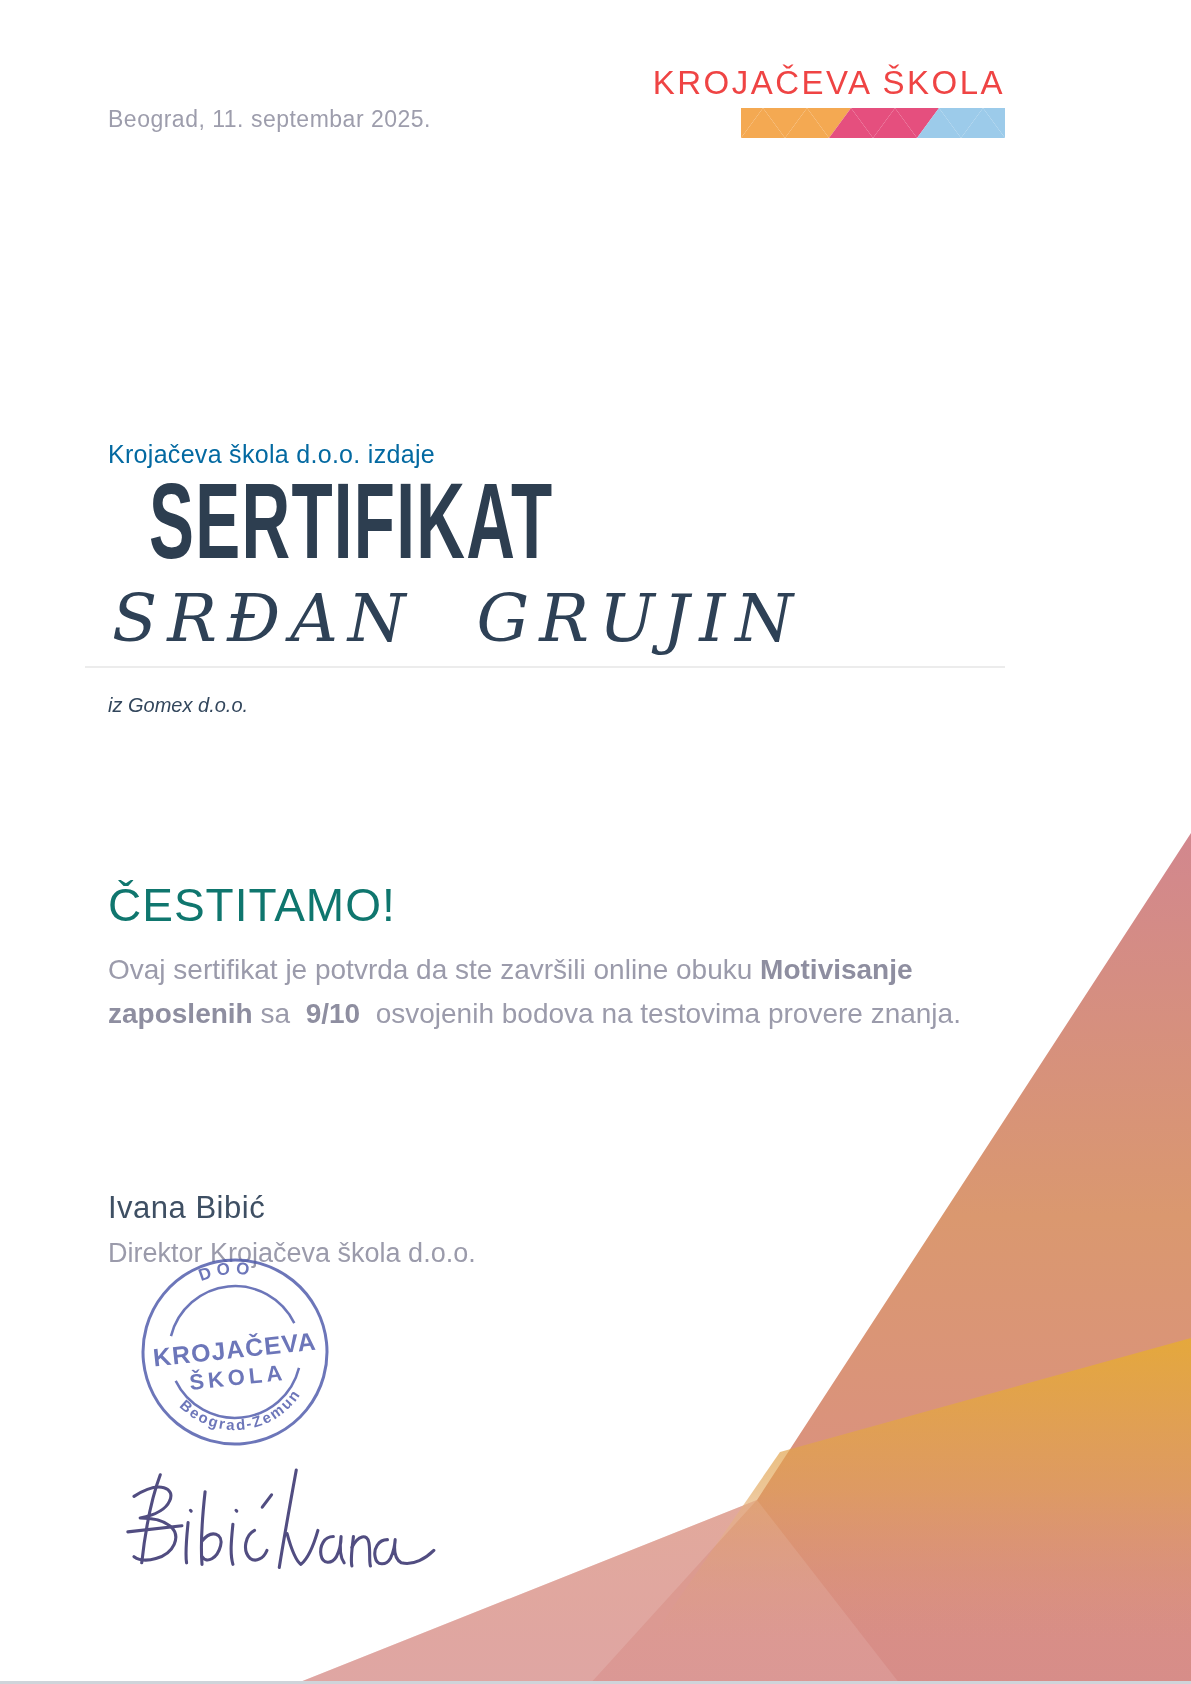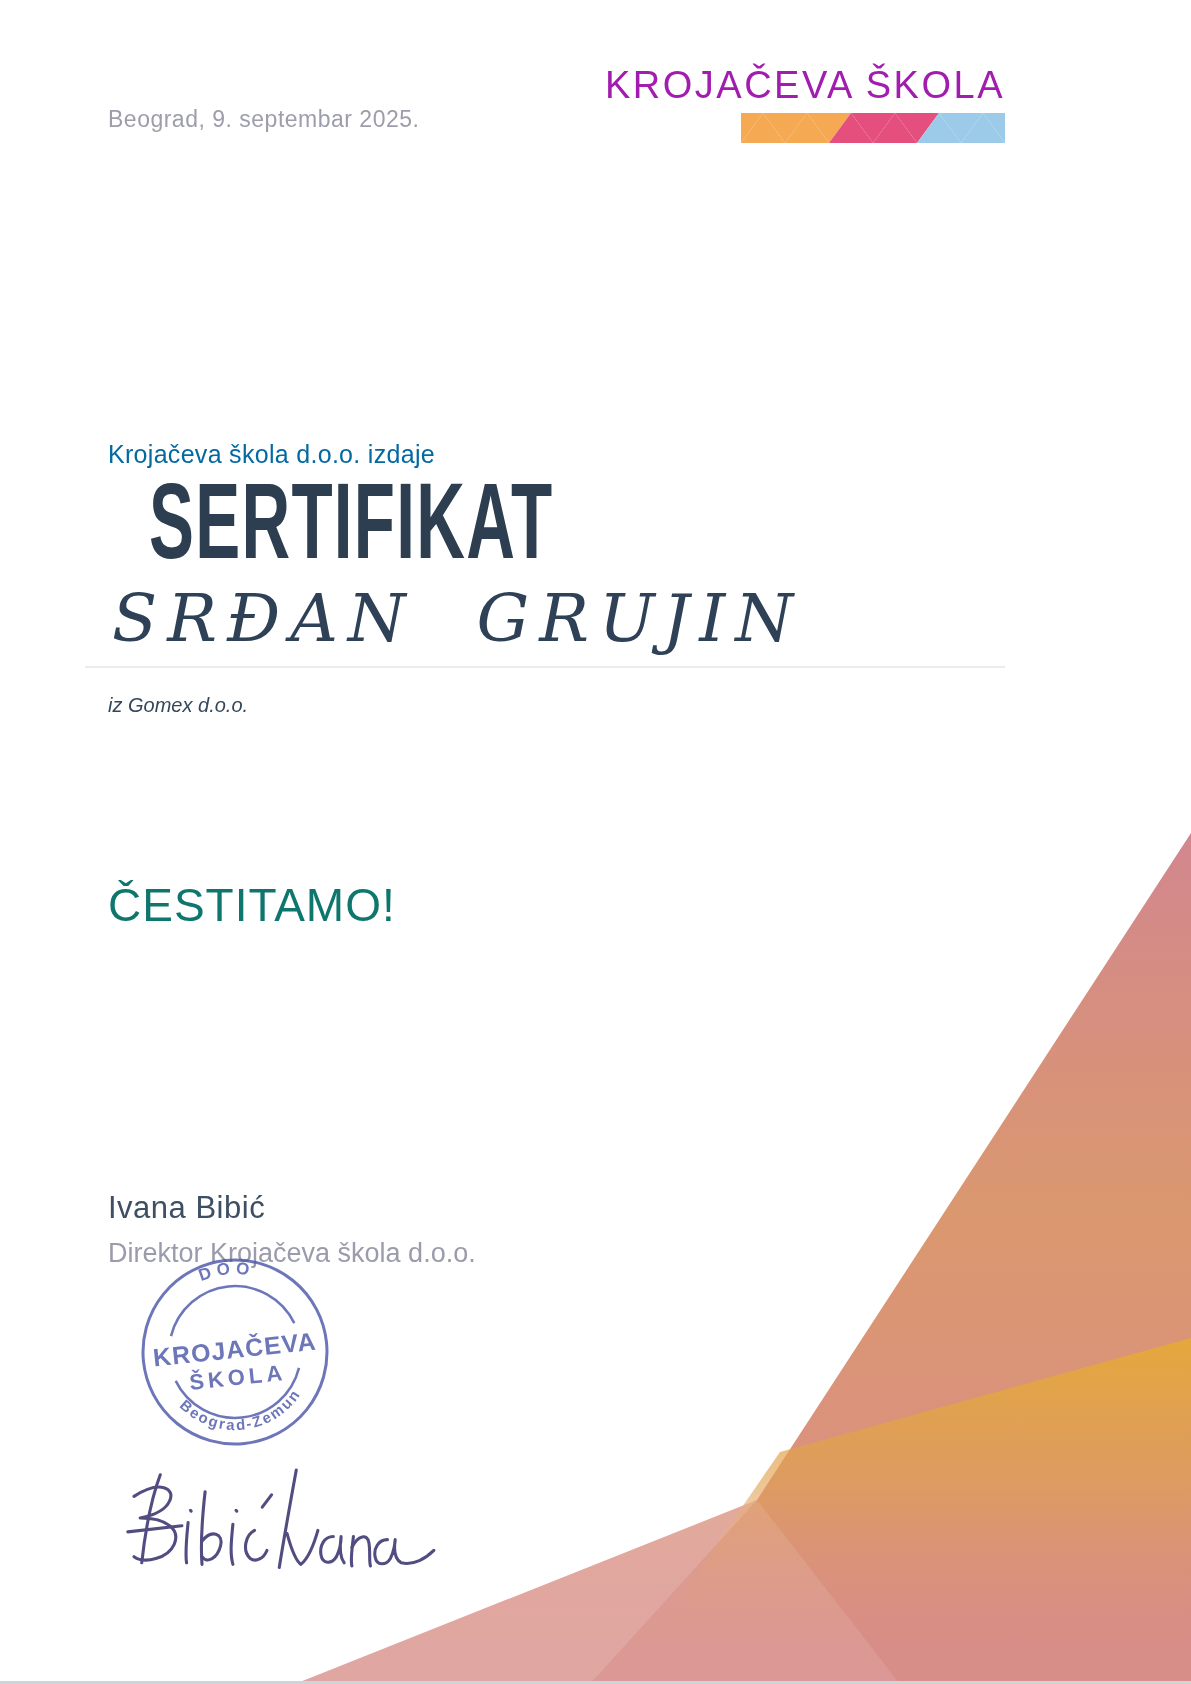--- a/index.html
+++ b/index.html
@@ -11,21 +11,21 @@
     font-family:"Liberation Sans", sans-serif;
   }
   .layer{position:absolute;z-index:1;}
   
   #decor{position:absolute;left:0;top:0;width:1191px;height:1684px;z-index:0;}
   .bottom-edge{position:absolute;left:0;bottom:0;width:100%;height:3px;background:#cfd4da;z-index:3;}
 
   
   .date{left:108px;top:106px;font-size:23px;color:#9d9dac;letter-spacing:0.5px;}
   .logo{right:186px;top:66px;text-align:right;}
-  .logo-text{font-size:38px;color:#a21caf;letter-spacing:2.5px;line-height:1;}
+  .logo-text{font-size:33px;color:#ef4444;letter-spacing:2.5px;line-height:1;}
   .logo-strip{display:block;margin:9px 0 0 auto;}
 
   
   .issuer{left:108px;top:440px;font-size:25px;color:#0369a1;letter-spacing:0.3px;}
   .title{left:104px;top:468px;line-height:1;margin-left:45px;}
   .title-inner{
     display:inline-block;
     font-size:107px;font-weight:bold;color:#2d3e50;
     letter-spacing:2px;line-height:1;
     transform:scaleX(0.63);transform-origin:left top;
@@ -74,21 +74,21 @@
         <stop offset="0.5" stop-color="#e0a050" stop-opacity="0.6"></stop>
         <stop offset="1" stop-color="#da9077" stop-opacity="0"></stop>
       </linearGradient>
     </defs>
     <polygon points="1191,833 757,1500 295,1684 1191,1684" fill="url(#gBase)"></polygon>
     <polygon points="780,1452 1191,1338 1191,1684 620,1684" fill="url(#gGold)"></polygon>
     <polygon points="295,1684 757,1500 590,1684" fill="#ffffff" opacity="0.22"></polygon>
     <polygon points="590,1684 757,1500 900,1684" fill="#ffffff" opacity="0.10"></polygon>
   </svg>
 
-  <div class="layer date">Beograd, 9. septembar 2025.</div>
+  <div class="layer date">Beograd, 11. septembar 2025.</div>
 
   <div class="layer logo">
     <div class="logo-text">KROJAČEVA ŠKOLA</div>
     <svg class="logo-strip" width="264" height="30" viewBox="0 0 264 30">
 
       <polygon points="-22,0 22,0 0,30" fill="#F4A952"></polygon>
       <polygon points="0,30 44,30 22,0" fill="#F4A952"></polygon>
       <polygon points="22,0 66,0 44,30" fill="#F4A952"></polygon>
       <polygon points="44,30 88,30 66,0" fill="#F4A952"></polygon>
       <polygon points="66,0 110,0 88,30" fill="#F4A952"></polygon>
@@ -108,20 +108,24 @@
   <div class="layer issuer">Krojačeva škola d.o.o. izdaje</div>
   <div class="layer title">
     <span class="title-inner">SERTIFIKAT</span>
   </div>
 
   <div class="layer recipient-name">SRĐAN GRUJIN</div>
   <div class="layer name-line"></div>
   <div class="layer company">iz Gomex d.o.o.</div>
 
   <div class="layer congrats-heading">ČESTITAMO!</div>
+  <div class="layer congrats-body">
+    <div class="ln"><span>Ovaj sertifikat je potvrda da ste završili online obuku </span><b>Motivisanje</b></div>
+    <div class="ln"><b>zaposlenih</b><span> sa  </span><b>9/10</b><span>  osvojenih bodova na testovima provere znanja.</span></div>
+  </div>
 
   <div class="layer sig-name">Ivana Bibić</div>
   <div class="layer sig-title">Direktor Krojačeva škola d.o.o.</div>
 
   <svg class="layer stamp" width="200" height="200" viewBox="0 0 200 200">
     <defs>
       <path id="arcTopText" d="M22,100 A78,78 0 0 1 178,100"></path>
       <path id="arcBottomText" d="M22,100 A78,78 0 0 0 178,100"></path>
     </defs>
     <g transform="rotate(-6 100 100)" opacity="0.82">

